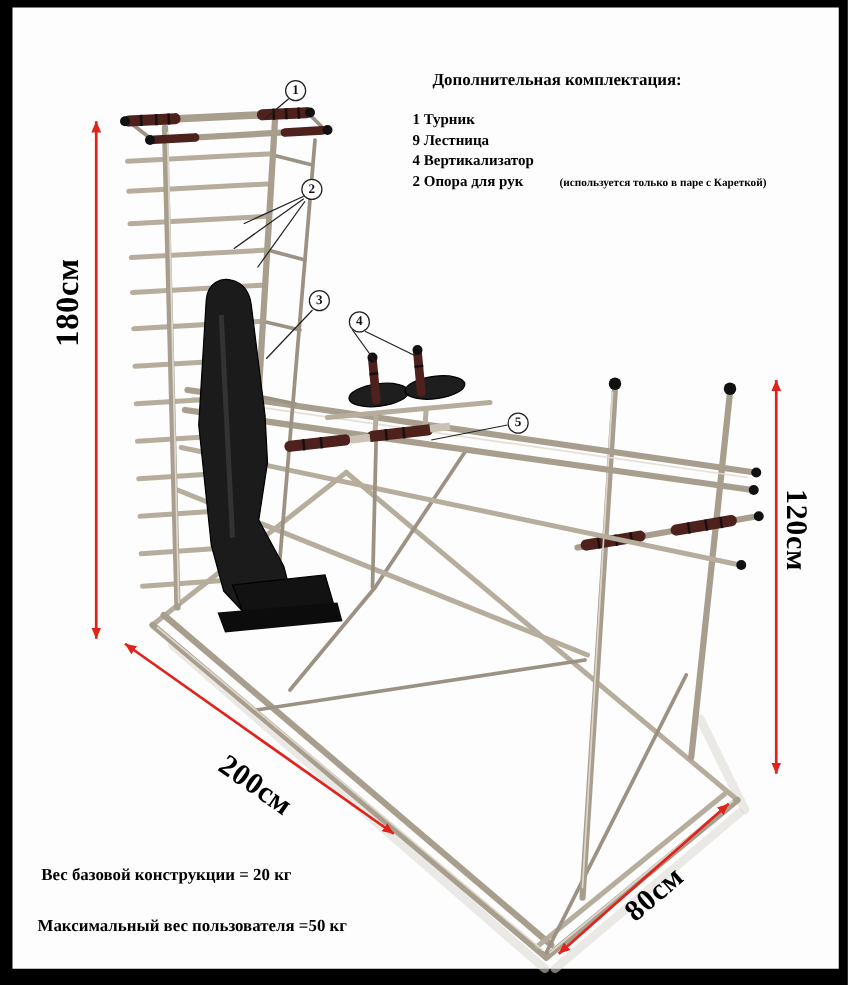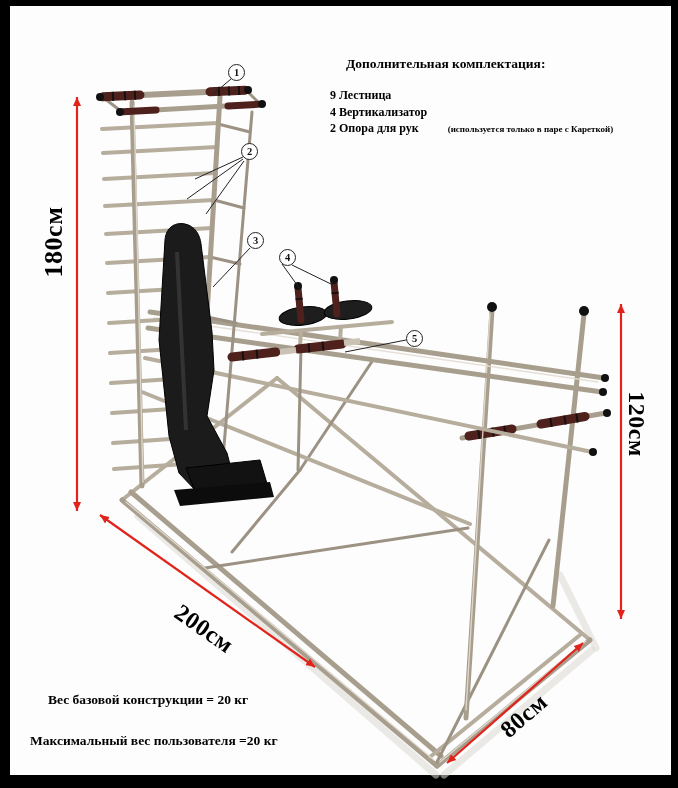--- a/index.html
+++ b/index.html
@@ -188,20 +188,23 @@
       <line class="dimarrow" x1="77" y1="97" x2="77" y2="511" marker-start="url(#ra)" marker-end="url(#ra)"></line>
       <line class="dimarrow" x1="621" y1="304" x2="621" y2="619" marker-start="url(#ra)" marker-end="url(#ra)"></line>
       <line class="dimarrow" x1="100" y1="515" x2="315" y2="667" marker-start="url(#ra)" marker-end="url(#ra)"></line>
       <line class="dimarrow" x1="447" y1="763" x2="583" y2="643" marker-start="url(#ra)" marker-end="url(#ra)"></line>
     </g>
   </svg>
 
   <div class="complect">
     <div class="complect-title">Дополнительная комплектация:</div>
     <div class="complect-item">
+      <span>1 Турник</span><span class="complect-note"></span>
+    </div>
+    <div class="complect-item">
       <span>9 Лестница</span><span class="complect-note"></span>
     </div>
     <div class="complect-item">
       <span>4 Вертикализатор</span><span class="complect-note"></span>
     </div>
     <div class="complect-item">
       <span>2 Опора для рук</span><span class="complect-note">(используется только в паре с Кареткой)</span>
     </div>
   </div>
 
@@ -219,15 +222,15 @@
   </div>
   <div class="callout" style="left:406px;top:330px;">
     <span>5</span>
   </div>
 
   <div class="label dim" style="left:54px;top:242px;font-size:26px;transform:translate(-50%,-50%) rotate(-90deg);">180см</div>
   <div class="label dim" style="left:636px;top:424px;font-size:24px;transform:translate(-50%,-50%) rotate(90deg);">120см</div>
   <div class="label dim" style="left:204px;top:629px;font-size:24px;transform:translate(-50%,-50%) rotate(35deg);">200см</div>
   <div class="label dim" style="left:524px;top:716px;font-size:24px;transform:translate(-50%,-50%) rotate(-41deg);">80см</div>
 
-  <div class="label" style="left:48px;top:692px;font-size:13.5px;">Вес базовой конструкции = 20 кг</div>
-  <div class="label" style="left:30px;top:733px;font-size:13.5px;">Максимальный вес пользователя =20 кг</div>
+  <div class="label" style="left:33px;top:692px;font-size:13.5px;">Вес базовой конструкции = 20 кг</div>
+  <div class="label" style="left:30px;top:733px;font-size:13.5px;">Максимальный вес пользователя =50 кг</div>
 </div>
 
 </body></html>

